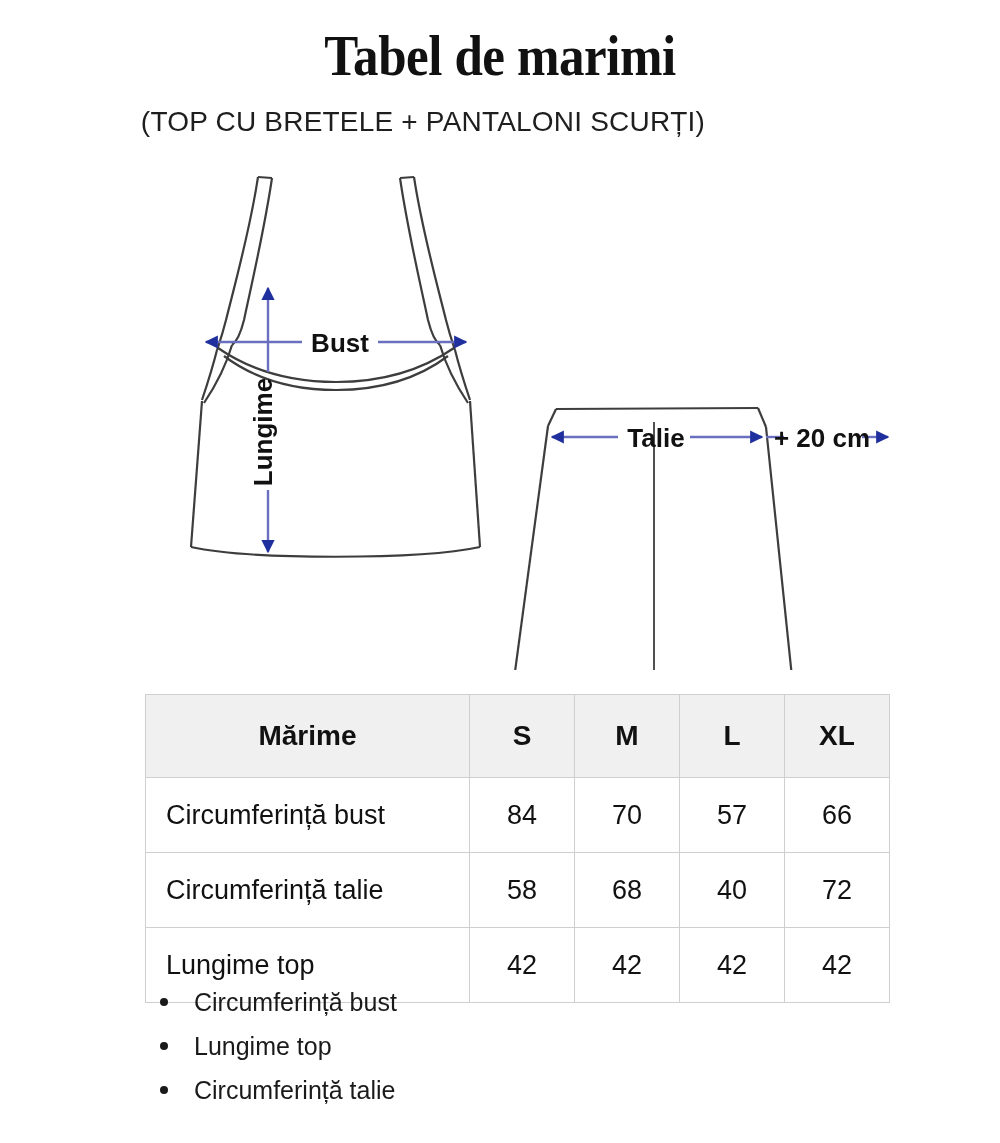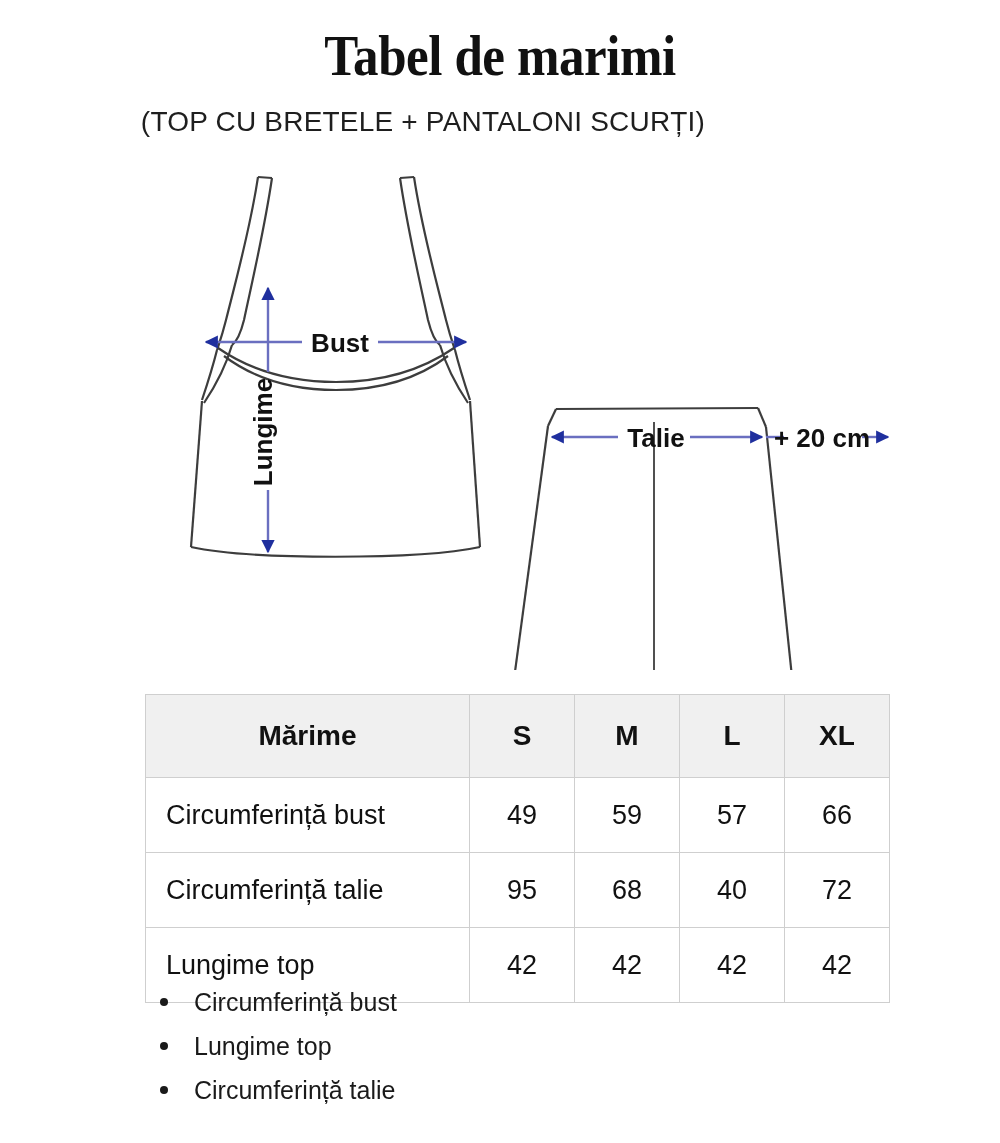--- a/index.html
+++ b/index.html
@@ -231,28 +231,28 @@
       <th>Mărime</th>
       <th>S</th>
       <th>M</th>
       <th>L</th>
       <th>XL</th>
     </tr>
   </thead>
   <tbody>
     <tr>
       <td class="row-head">Circumferință bust</td>
-      <td>49</td>
-      <td>59</td>
+      <td>84</td>
+      <td>70</td>
       <td>57</td>
       <td>66</td>
     </tr>
     <tr>
       <td class="row-head">Circumferință talie</td>
-      <td>95</td>
+      <td>58</td>
       <td>68</td>
       <td>40</td>
       <td>72</td>
     </tr>
     <tr>
       <td class="row-head">Lungime top</td>
       <td>42</td>
       <td>42</td>
       <td>42</td>
       <td>42</td>

